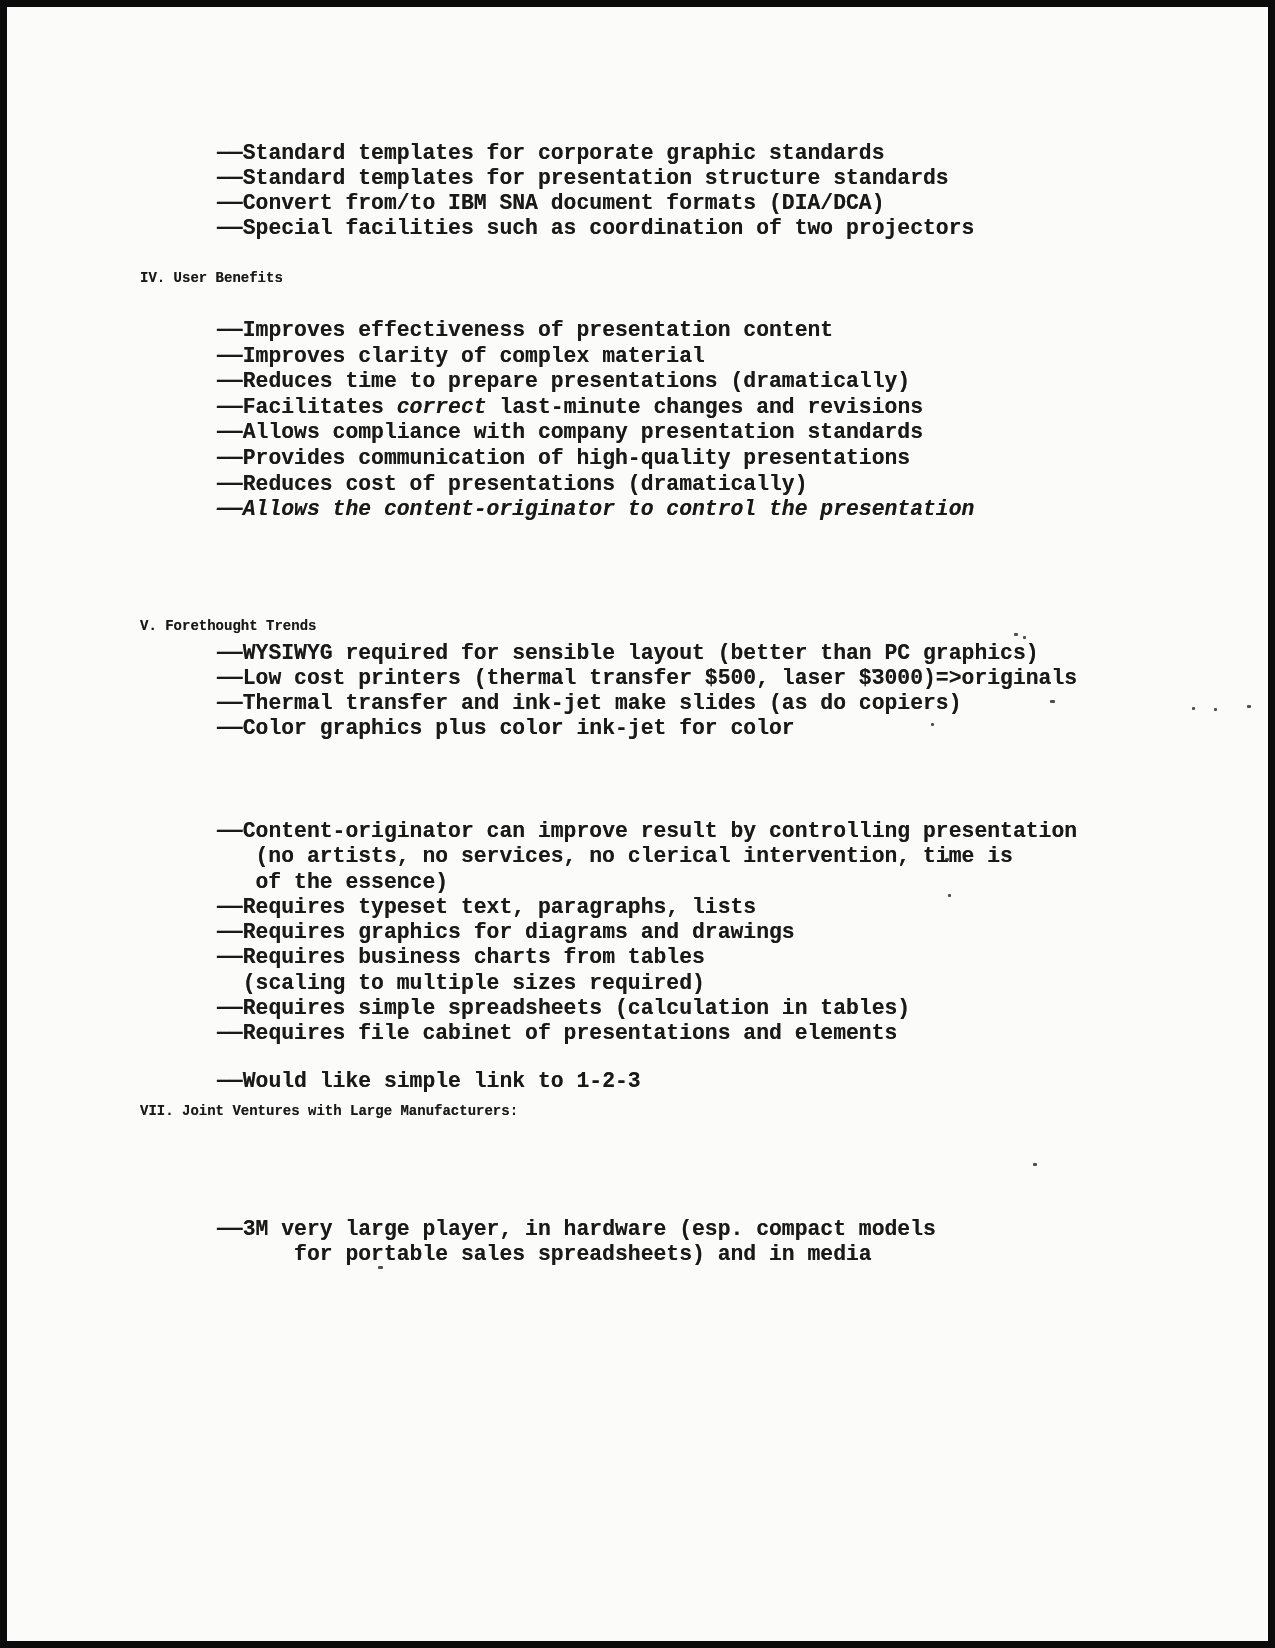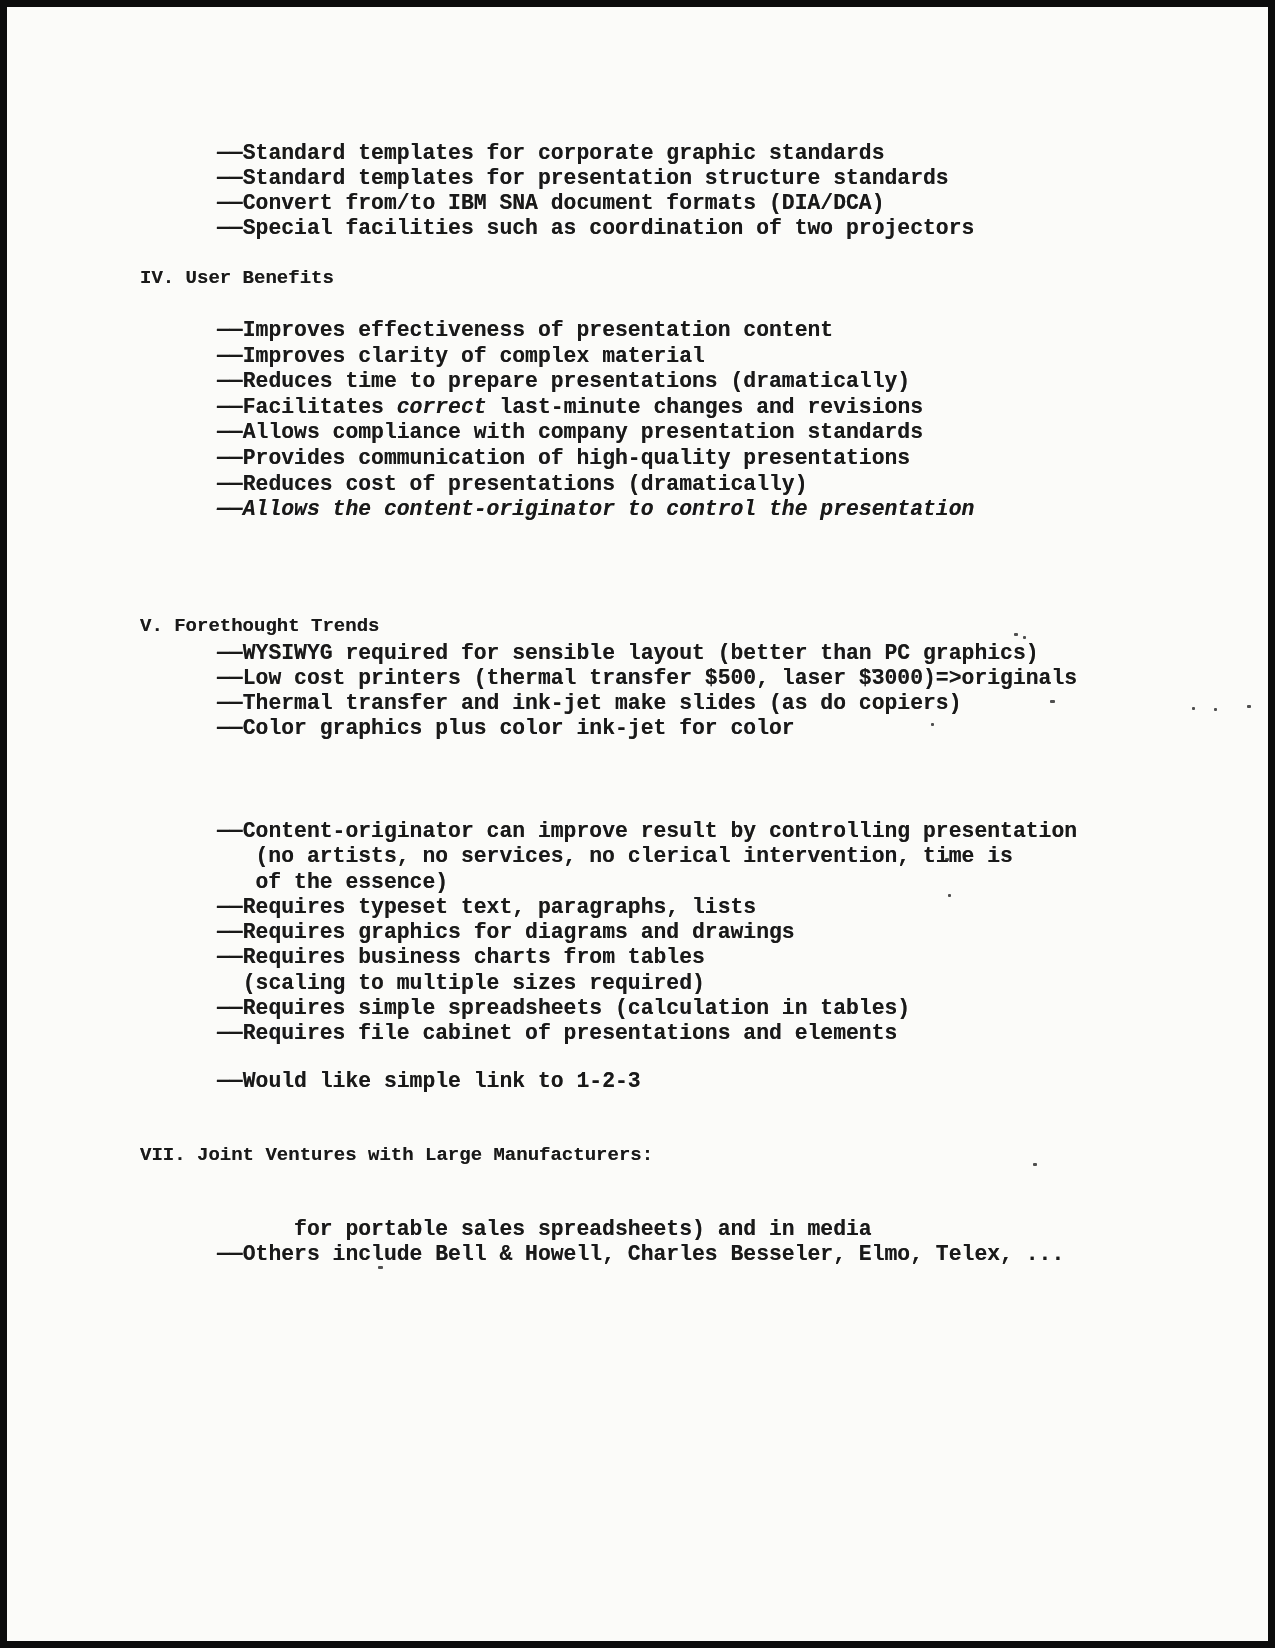--- a/index.html
+++ b/index.html
@@ -18,21 +18,21 @@
     white-space:pre;
     font-weight:bold;
     font-size:21.4px;
     line-height:25px;
     color:var(--ink,#191919);
     text-shadow:0 0 0.5px rgba(10,10,10,0.55);
   }
   .line{white-space:pre;}
   .it{font-style:italic;}
   .heading{position:absolute;left:133px;white-space:pre;font-weight:bold;
-    font-size:19px;line-height:25px;color:var(--ink,#191919);
+    font-size:14px;line-height:25px;color:var(--ink,#191919);
     text-shadow:0 0 0.5px rgba(10,10,10,0.55);}
   .speck{position:absolute;background:#242424;border-radius:1px;opacity:.8;}
 </style>
 </head>
 <body>
 
 <div class="page">
 
   <div class="tblock" style="top:134px;line-height:25px"><div class="line">      <span>——Standard templates for corporate graphic standards</span></div><div class="line">      <span>——Standard templates for presentation structure standards</span></div><div class="line">      <span>——Convert from/to IBM SNA document formats (DIA/DCA)</span></div><div class="line">      <span>——Special facilities such as coordination of two projectors</span></div></div>
 
@@ -42,23 +42,23 @@
 
   <div class="heading" style="top:607px">V. Forethought Trends</div>
 
   <div class="tblock" style="top:634px;line-height:25px"><div class="line">      <span>——WYSIWYG required for sensible layout (better than PC graphics)</span></div><div class="line">      <span>——Low cost printers (thermal transfer $500, laser $3000)=&gt;originals</span></div><div class="line">      <span>——Thermal transfer and ink-jet make slides (as do copiers)</span></div><div class="line">      <span>——Color graphics plus color ink-jet for color</span></div></div>
 
 
   <div class="tblock" style="top:812px;line-height:25.3px"><div class="line">      <span>——Content-originator can improve result by controlling presentation</span></div><div class="line">         <span>(no artists, no services, no clerical intervention, time is</span></div><div class="line">         <span>of the essence)</span></div><div class="line">      <span>——Requires typeset text, paragraphs, lists</span></div><div class="line">      <span>——Requires graphics for diagrams and drawings</span></div><div class="line">      <span>——Requires business charts from tables</span></div><div class="line">        <span>(scaling to multiple sizes required)</span></div><div class="line">      <span>——Requires simple spreadsheets (calculation in tables)</span></div><div class="line">      <span>——Requires file cabinet of presentations and elements</span></div></div>
 
   <div class="tblock" style="top:1062px;line-height:25px"><div class="line">      <span>——Would like simple link to 1-2-3</span></div></div>
 
-  <div class="heading" style="top:1136px">VII. Joint Ventures with Large Manufacturers:</div>
+  <div class="heading" style="top:1092px">VII. Joint Ventures with Large Manufacturers:</div>
 
-  <div class="tblock" style="top:1210px;line-height:25px"><div class="line">            <span>for portable sales spreadsheets) and in media</span></div><div class="line">      <span>——Others include Bell &amp; Howell, Charles Besseler, Elmo, Telex, ...</span></div></div>
+  <div class="tblock" style="top:1210px;line-height:25px"><div class="line">      <span>——3M very large player, in hardware (esp. compact models</span></div><div class="line">            <span>for portable sales spreadsheets) and in media</span></div></div>
 
   <div class="speck" style="left:1007px;top:626px;width:4px;height:3px"></div>
   <div class="speck" style="left:1016px;top:629px;width:3px;height:3px"></div>
   <div class="speck" style="left:865px;top:662px;width:4px;height:3px"></div>
   <div class="speck" style="left:1043px;top:693px;width:5px;height:3px"></div>
   <div class="speck" style="left:1185px;top:700px;width:3px;height:3px"></div>
   <div class="speck" style="left:1207px;top:701px;width:3px;height:3px"></div>
   <div class="speck" style="left:1240px;top:698px;width:4px;height:3px"></div>
   <div class="speck" style="left:924px;top:716px;width:3px;height:3px"></div>
   <div class="speck" style="left:938px;top:851px;width:4px;height:3px"></div>

